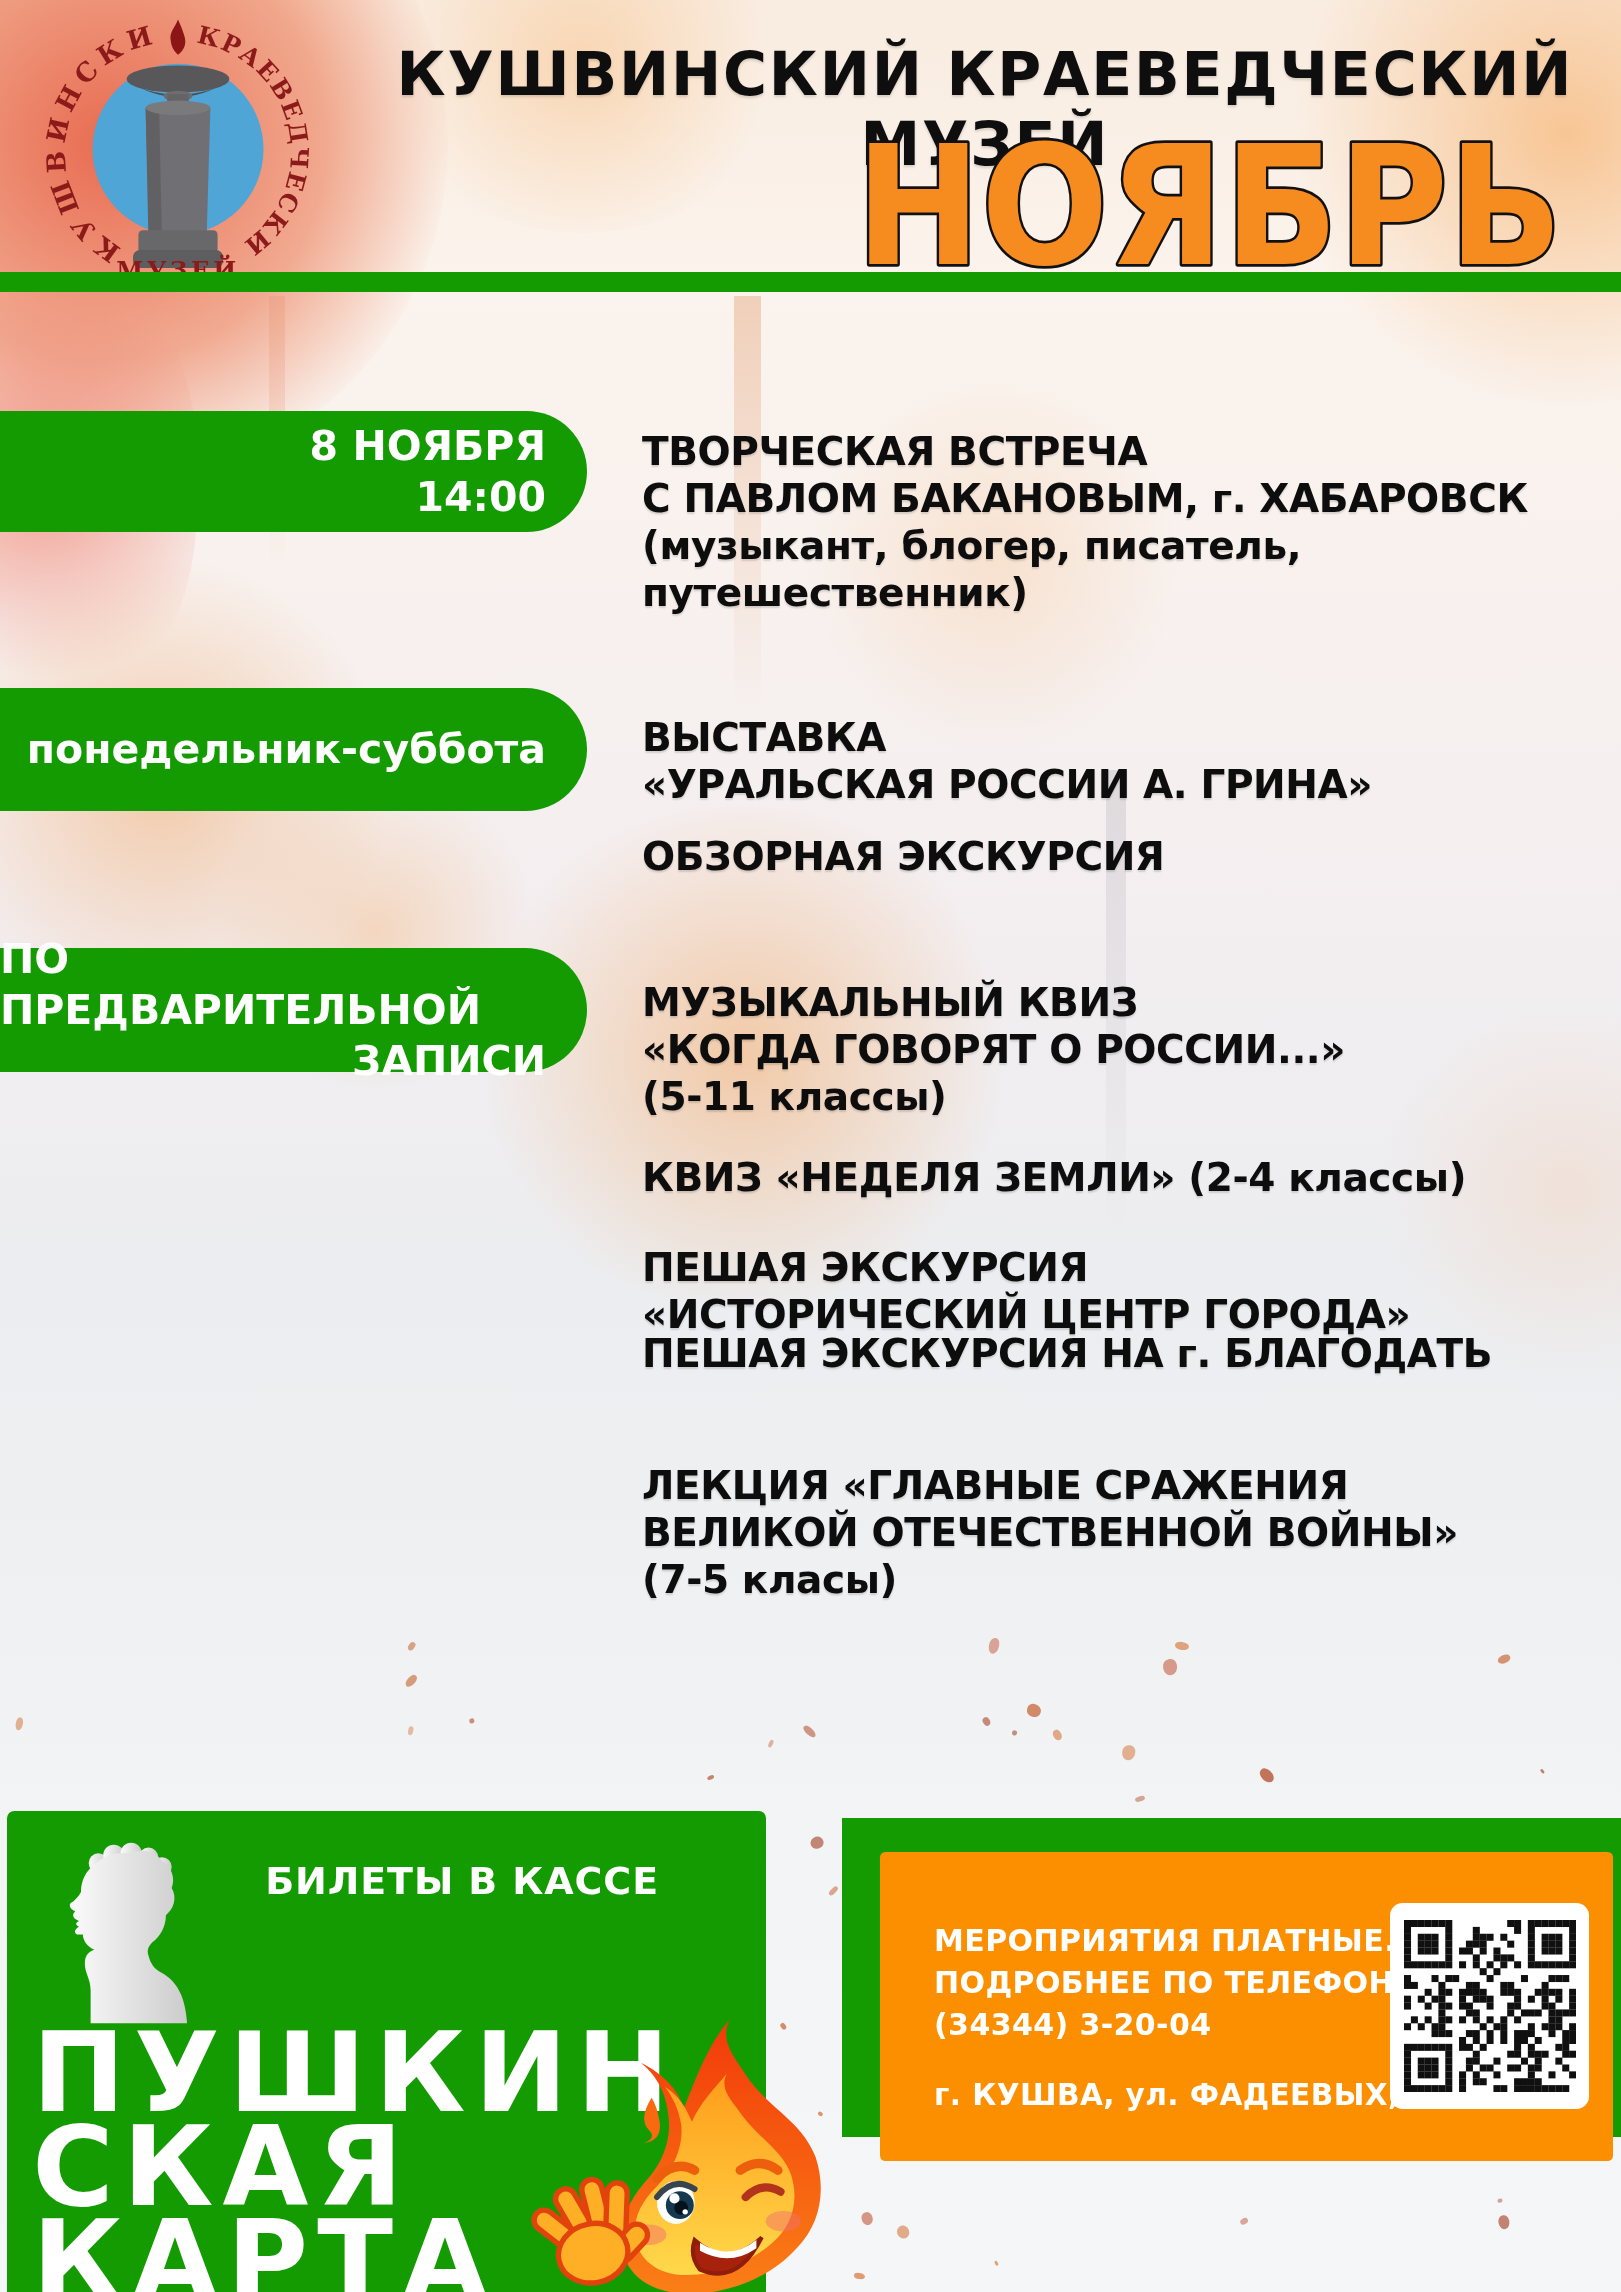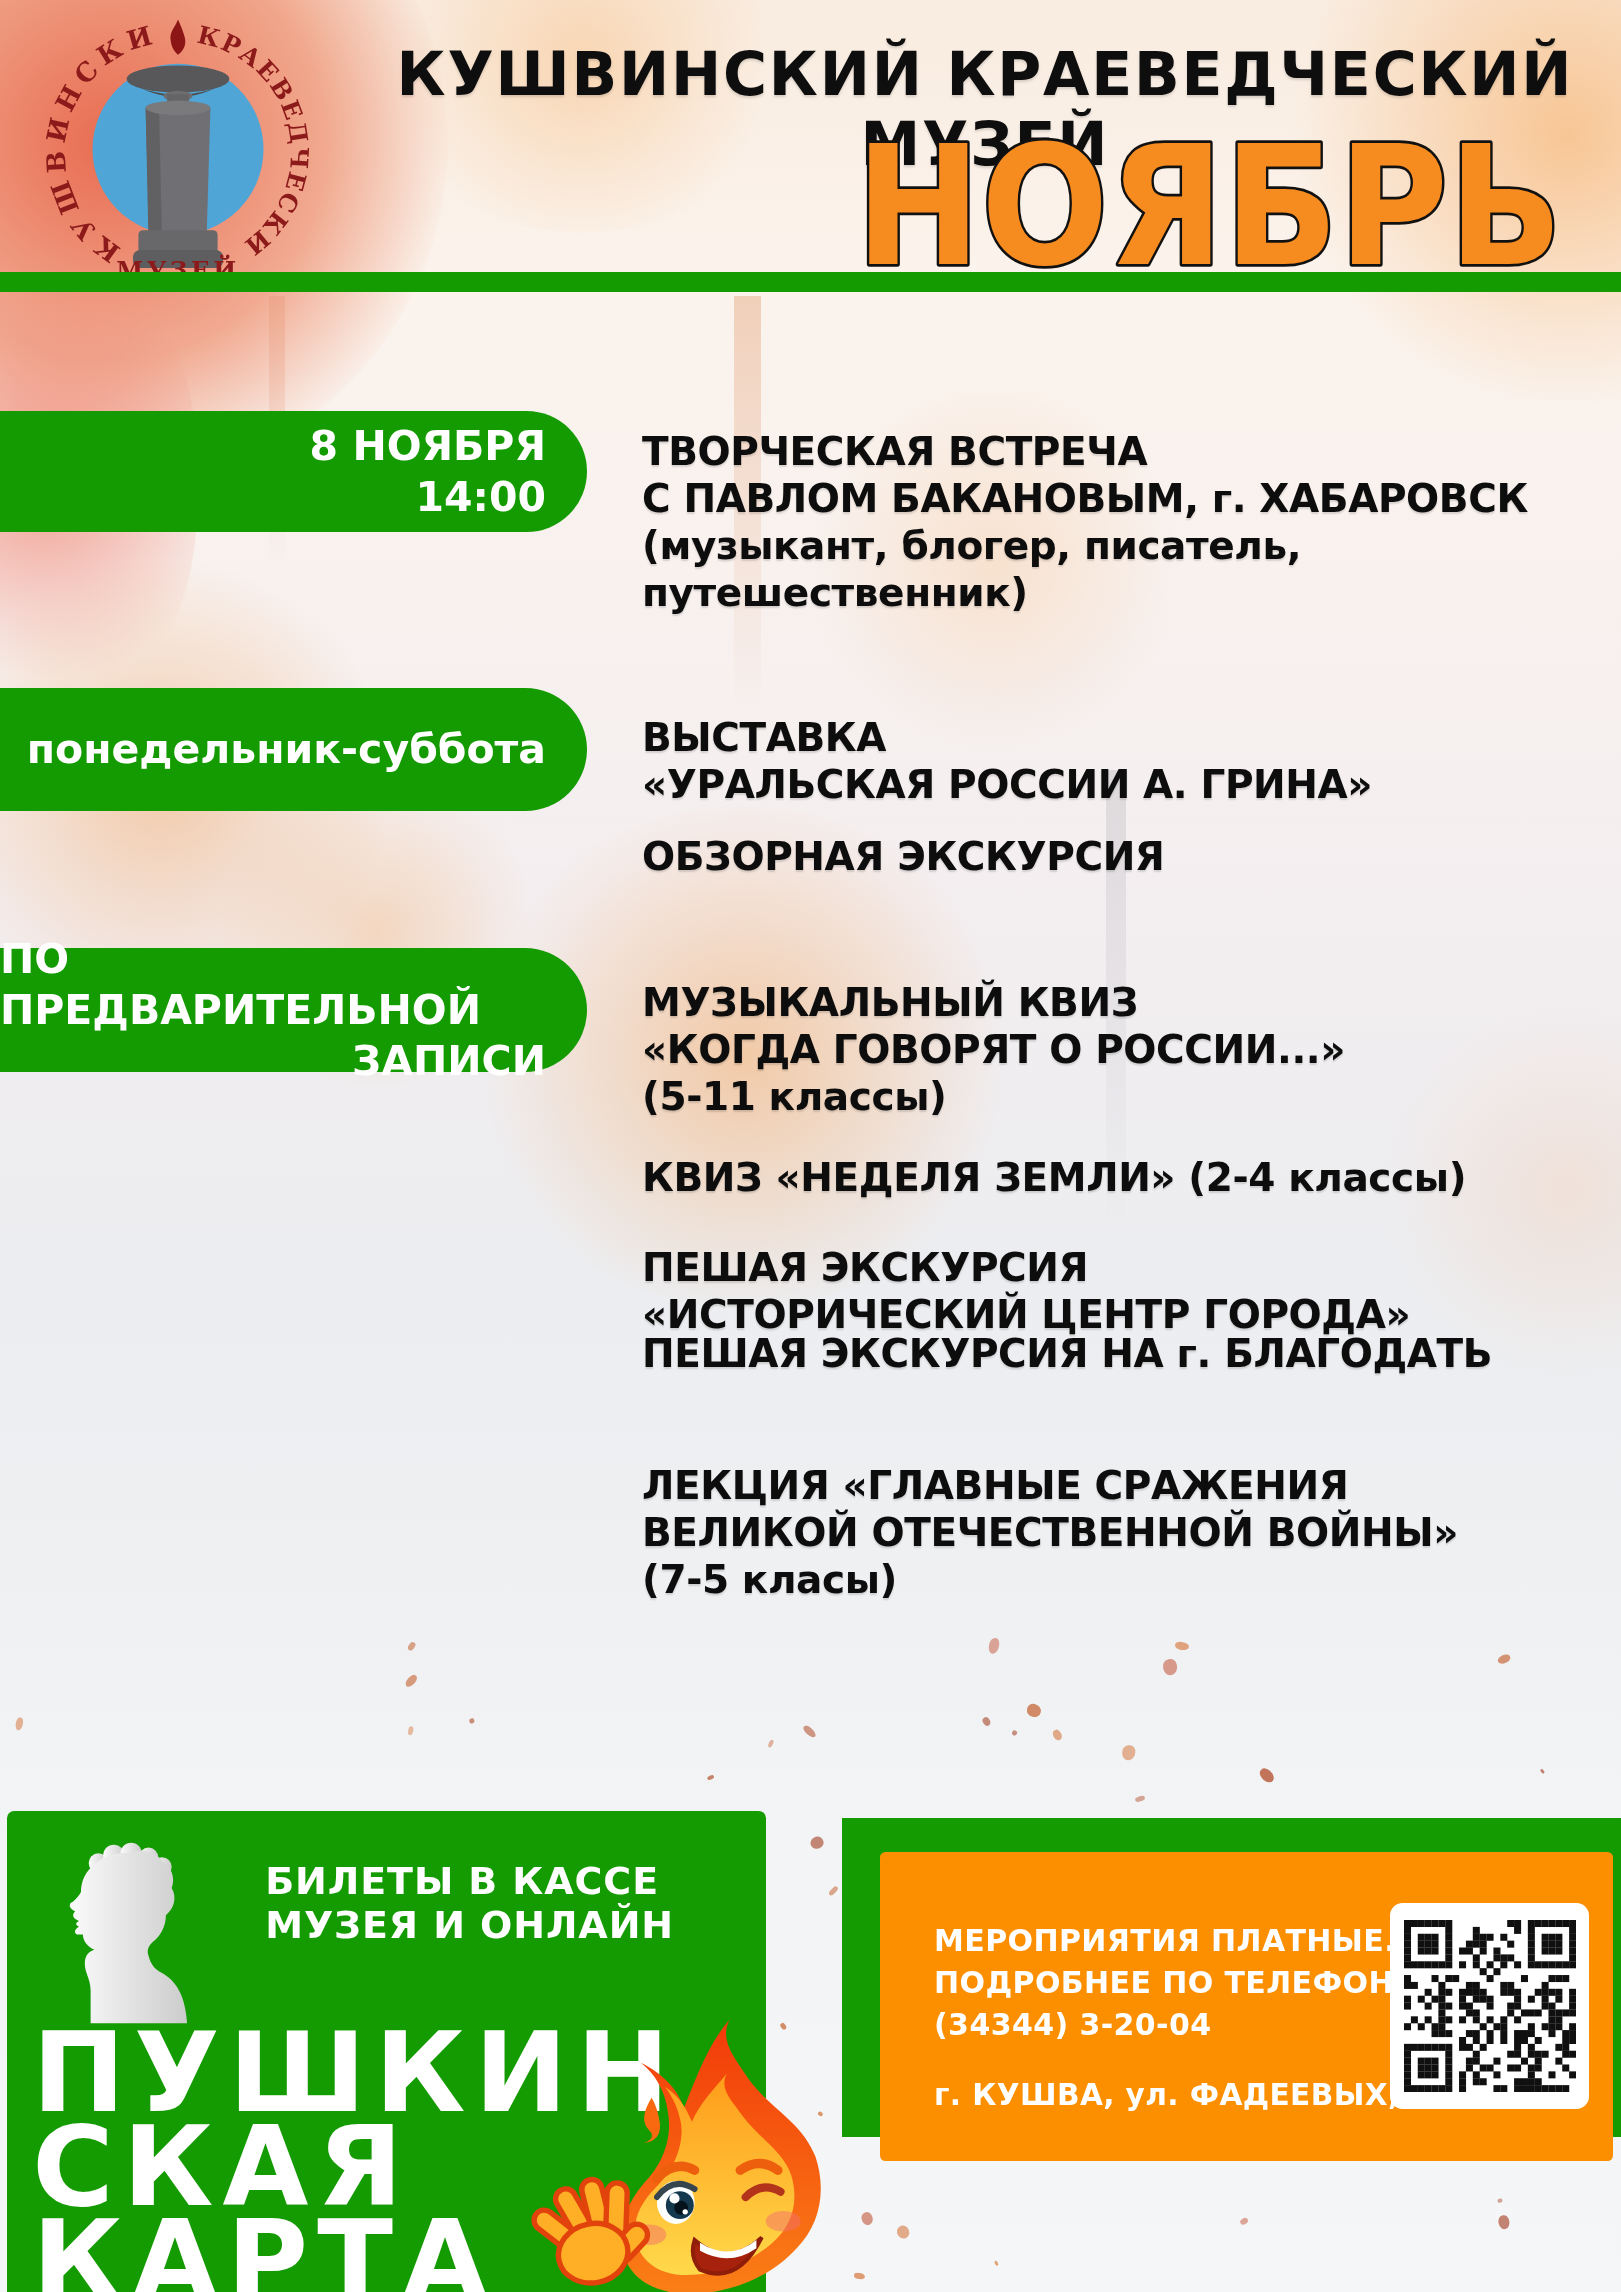--- a/index.html
+++ b/index.html
@@ -264,21 +264,20 @@
         <circle cx="38" cy="14" r="5"></circle>
           <circle cx="46" cy="10" r="5.5"></circle>
           <circle cx="55" cy="9" r="5.5"></circle>
           <circle cx="64" cy="11" r="5"></circle>
           <circle cx="71" cy="16" r="5"></circle>
         <path d="M34,97 L34,80 C34,74 31,71 31,66 C31,62 33,60 36,59 C32,57 30,54 30,51 L27,51 C25,50 26,48 28,47 C26,46 26,45 28,44 C25,43 24,41 26,39 C23,38 22,35 25,34 C27,32 28,31 29,29 C29,24 31,18 37,14 C41,10 48,8 54,9 C60,6 68,8 71,13 C76,16 78,22 76,27 C79,32 77,38 73,41 C73,47 70,52 66,55 C64,57 63,59 64,62 C65,66 67,69 71,71 C78,75 83,82 84,97 Z"></path>
       </g>
     </svg>
     <div class="tickets">
       <div>БИЛЕТЫ В КАССЕ</div>
-      <div>МУЗЕЯ И ОНЛАЙН</div>
     </div>
     <div class="pcard">
       <div>ПУШКИН</div>
       <div>СКАЯ</div>
       <div>КАРТА</div>
     </div>
   </div>
 
   <div class="green-back"></div>
   <div class="orange-box">

